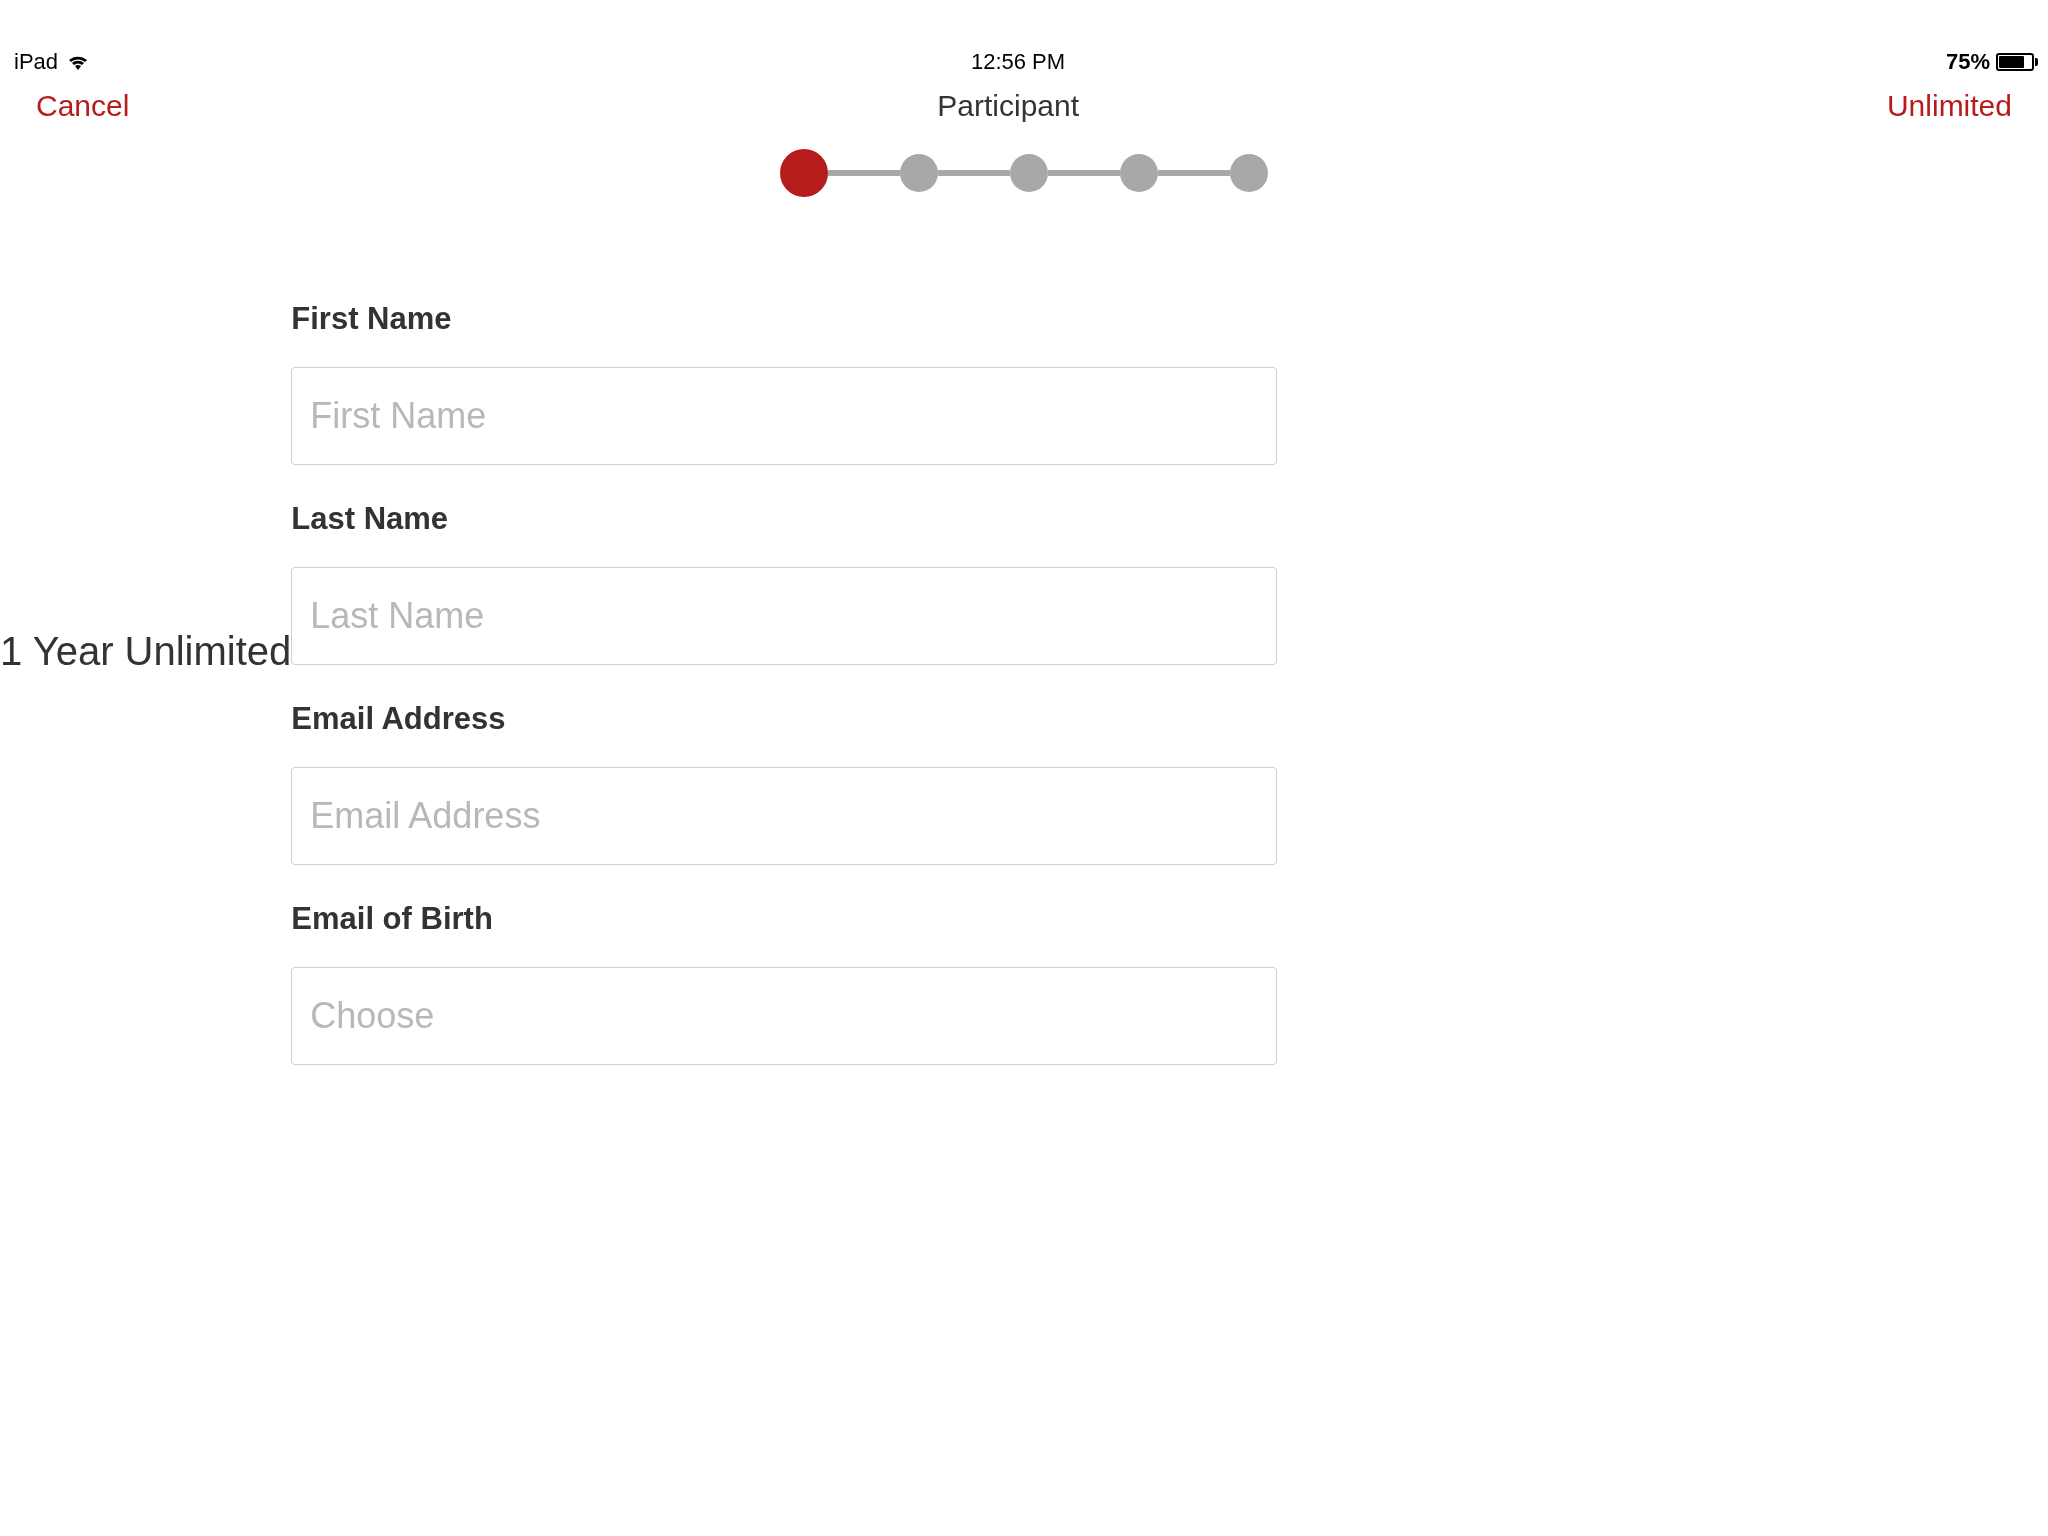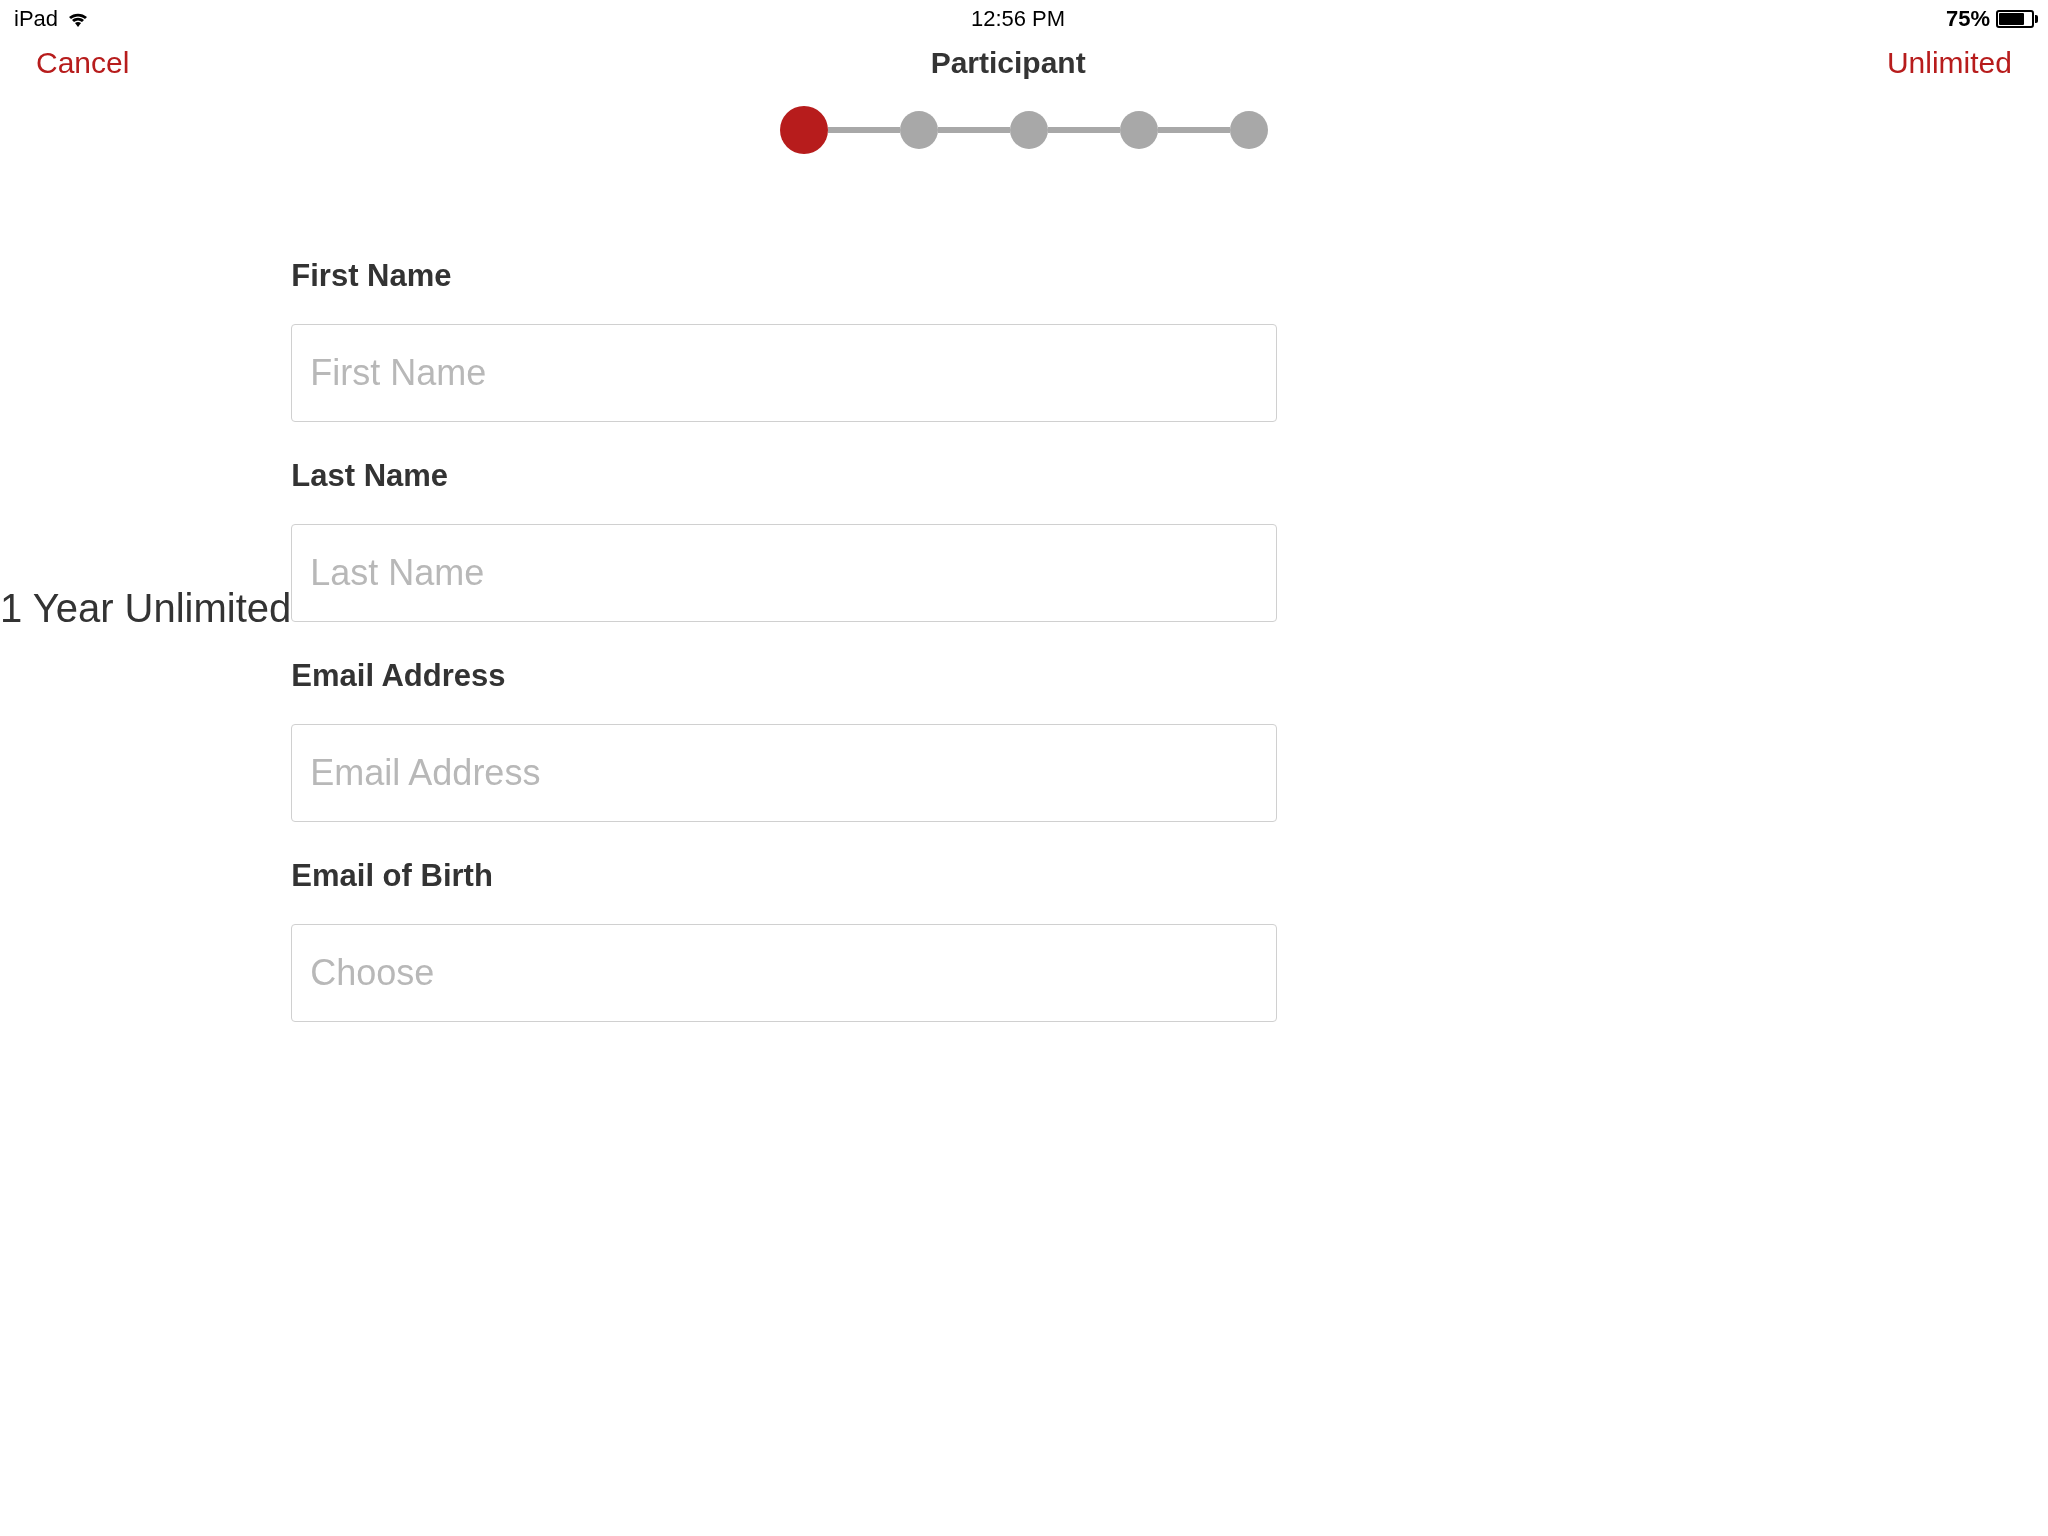--- a/index.html
+++ b/index.html
@@ -15,20 +15,21 @@
       overflow: hidden;
     }
     .status-bar {
       display: flex;
       justify-content: space-between;
       align-items: center;
       padding: 6px 14px 4px 14px;
       font-size: 22px;
       font-weight: 500;
       color: #000;
+      margin-top: 43px;
     }
     .status-left {
       display: flex;
       align-items: center;
       gap: 8px;
     }
     .status-center {
       font-weight: 400;
       text-align: center;
     }
@@ -78,21 +79,21 @@
     }
     .nav-left, .nav-right {
       font-size: 30px;
       color: #B71C1C;
       font-weight: 400;
       cursor: pointer;
     }
     .nav-title {
       font-size: 30px;
       color: #343434;
-      font-weight: 700;
+      font-weight: 400;
     }
     .progress-bar {
       display: flex;
       justify-content: center;
       align-items: center;
       margin-top: 10px;
     }
     .progress-container {
       display: flex;
       align-items: center;

